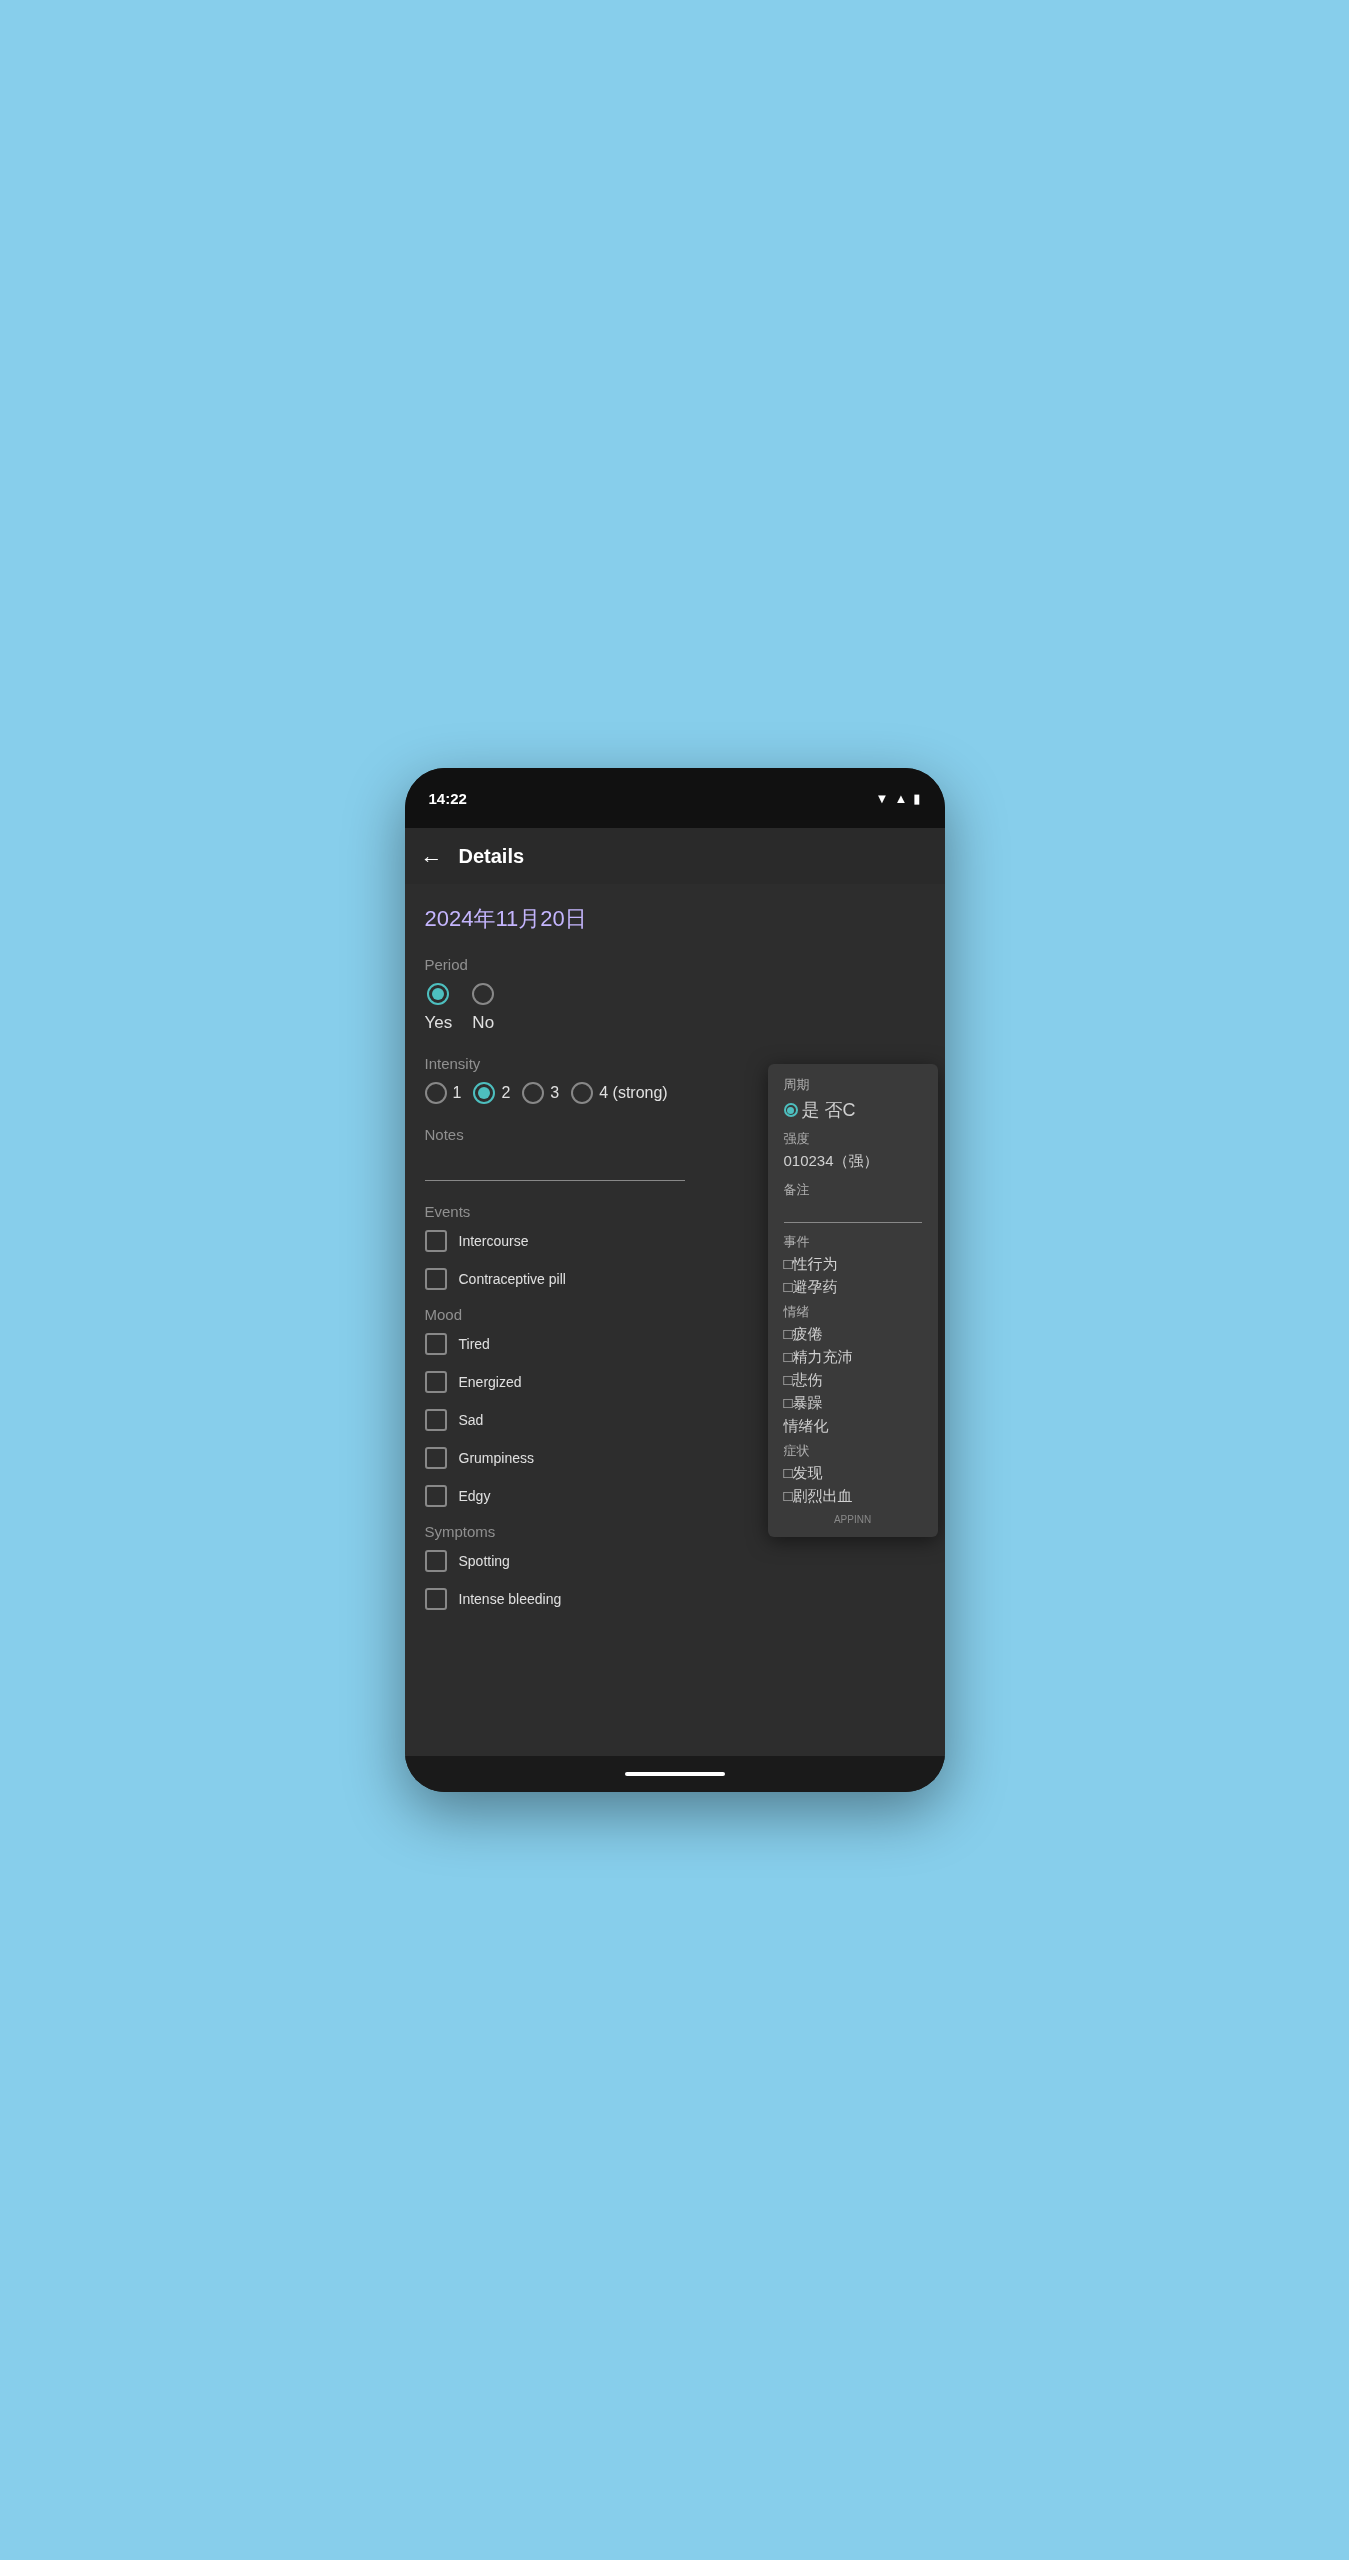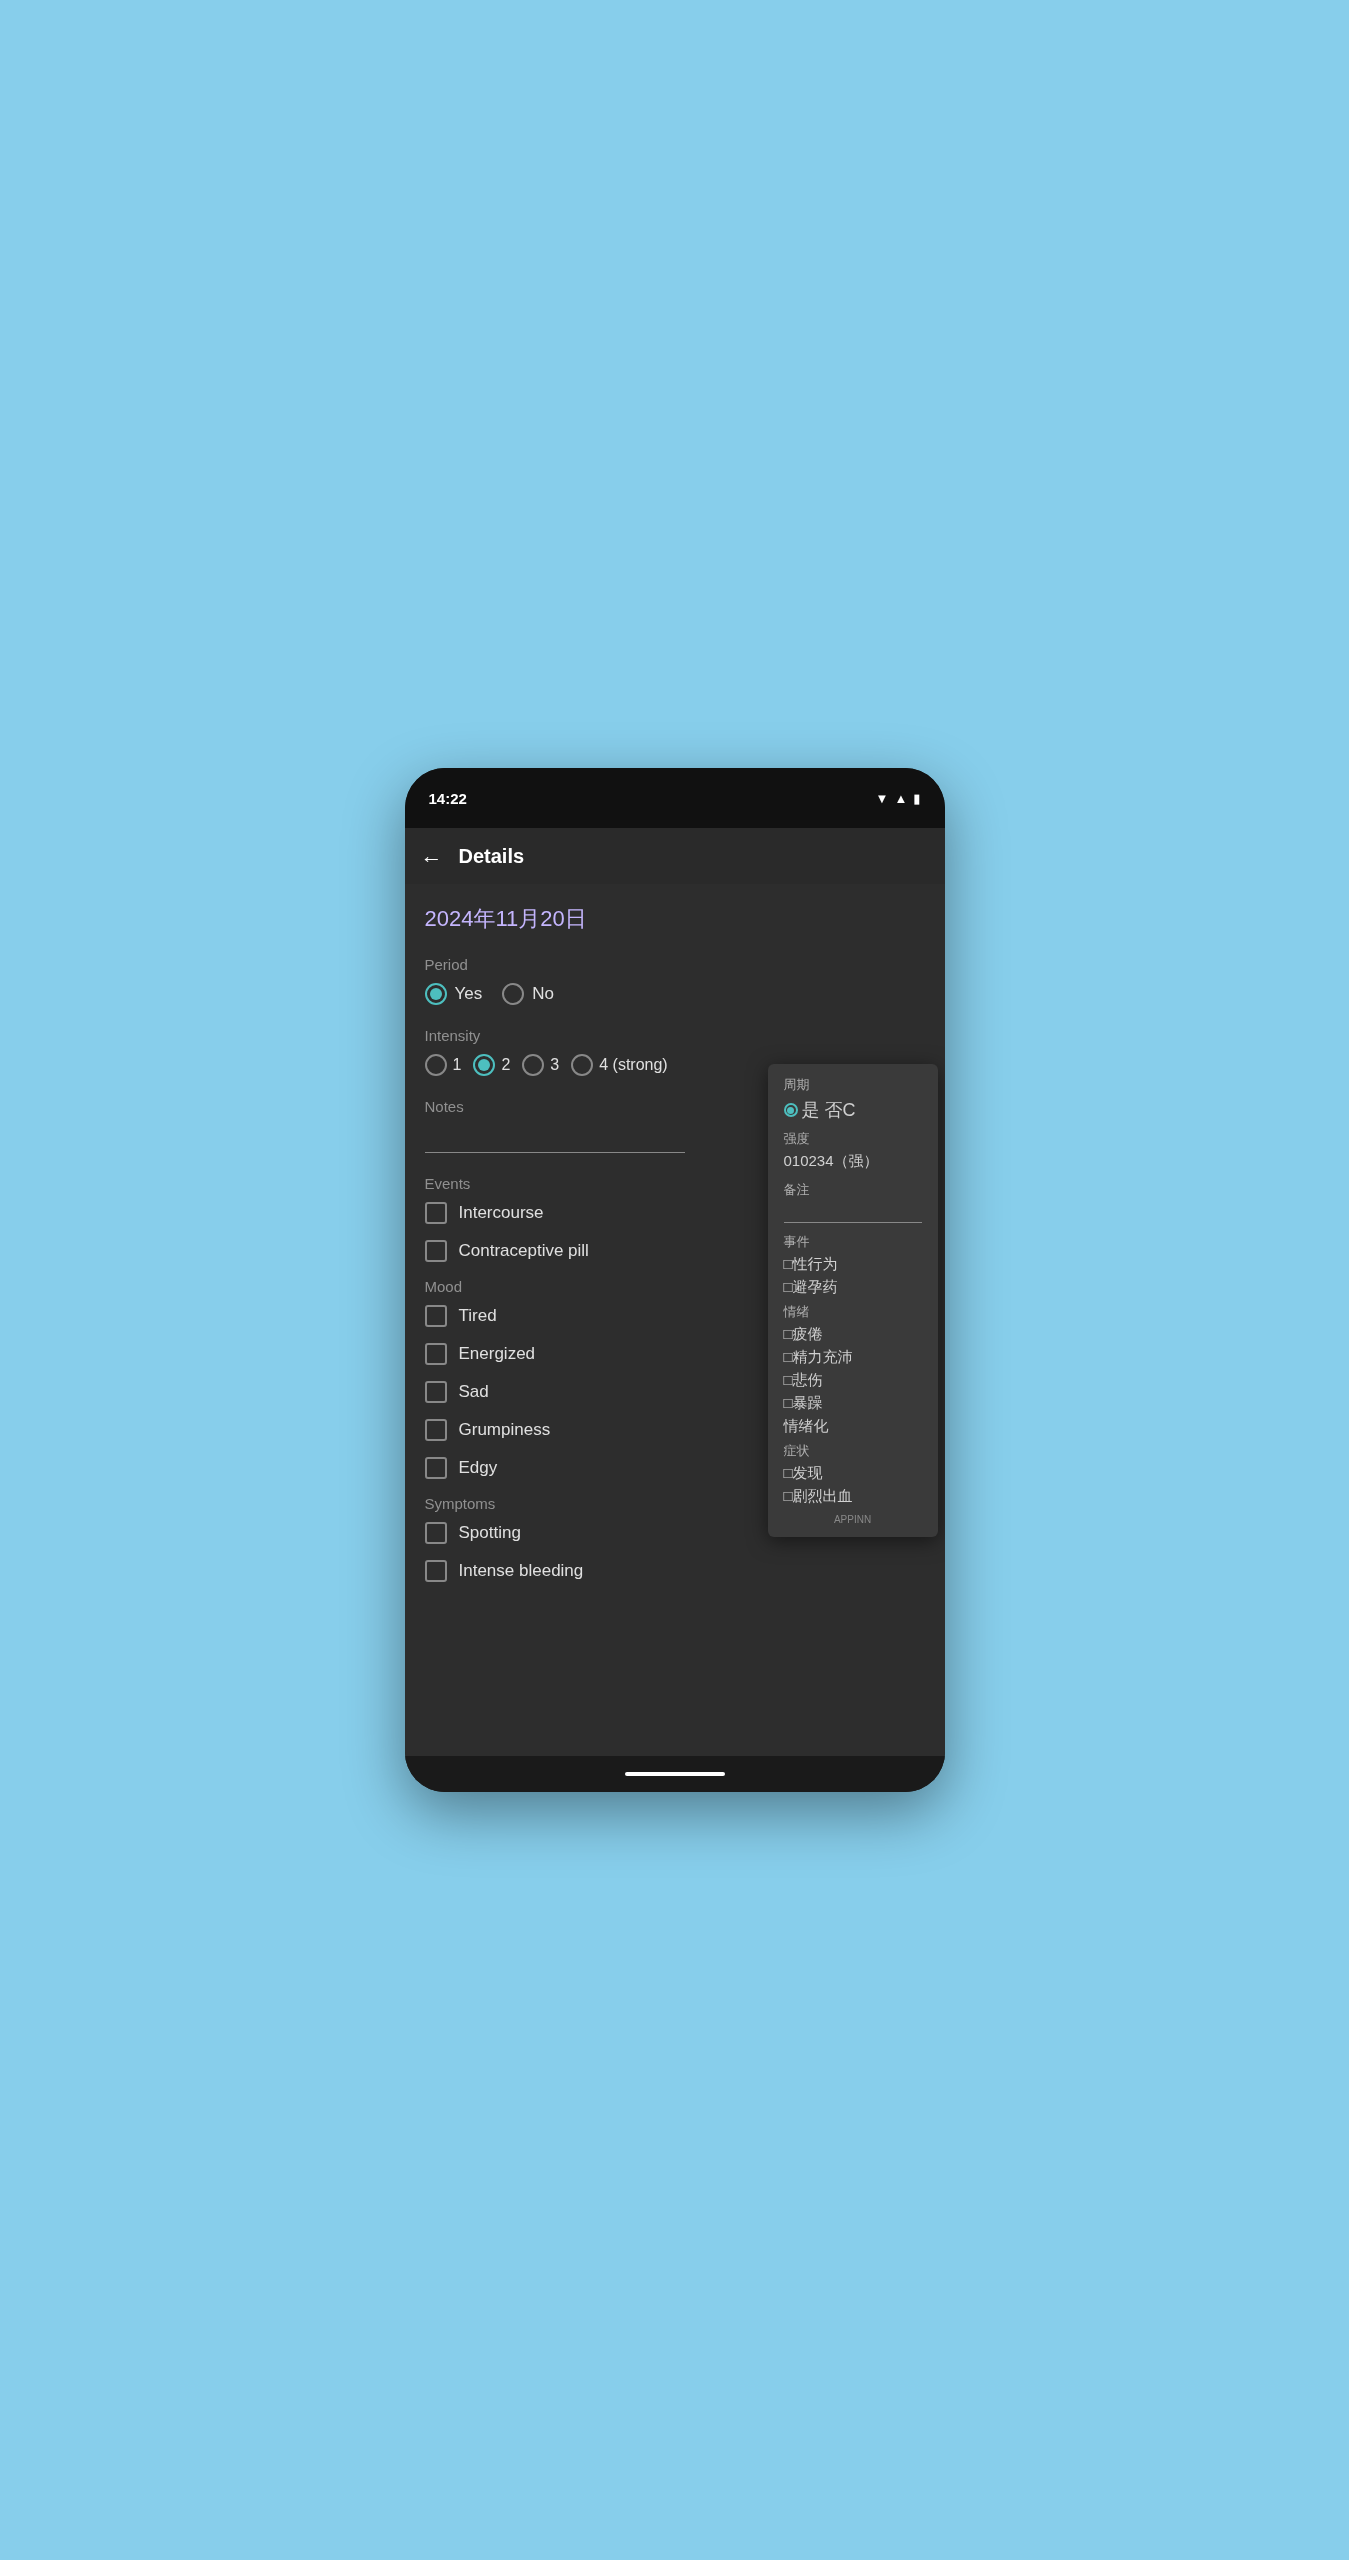--- a/index.html
+++ b/index.html
@@ -100,20 +100,21 @@
       gap: 20px;
       margin-bottom: 22px;
     }
 
     .radio-option {
       display: flex;
       align-items: center;
       gap: 8px;
       color: #e0e0e0;
       font-size: 17px;
+      flex-direction: column;
     }
 
     .radio-circle {
       width: 22px;
       height: 22px;
       border-radius: 50%;
       border: 2px solid #888;
       display: flex;
       align-items: center;
       justify-content: center;
@@ -161,21 +162,21 @@
     .section-divider {
       margin-bottom: 14px;
     }
 
     .checkbox-item {
       display: flex;
       align-items: center;
       gap: 12px;
       margin-bottom: 16px;
       color: #e0e0e0;
-      font-size: 17px;
+      font-size: 14px;
     }
 
     .checkbox-box {
       width: 22px;
       height: 22px;
       border: 2px solid #888;
       border-radius: 3px;
       flex-shrink: 0;
     }
 

